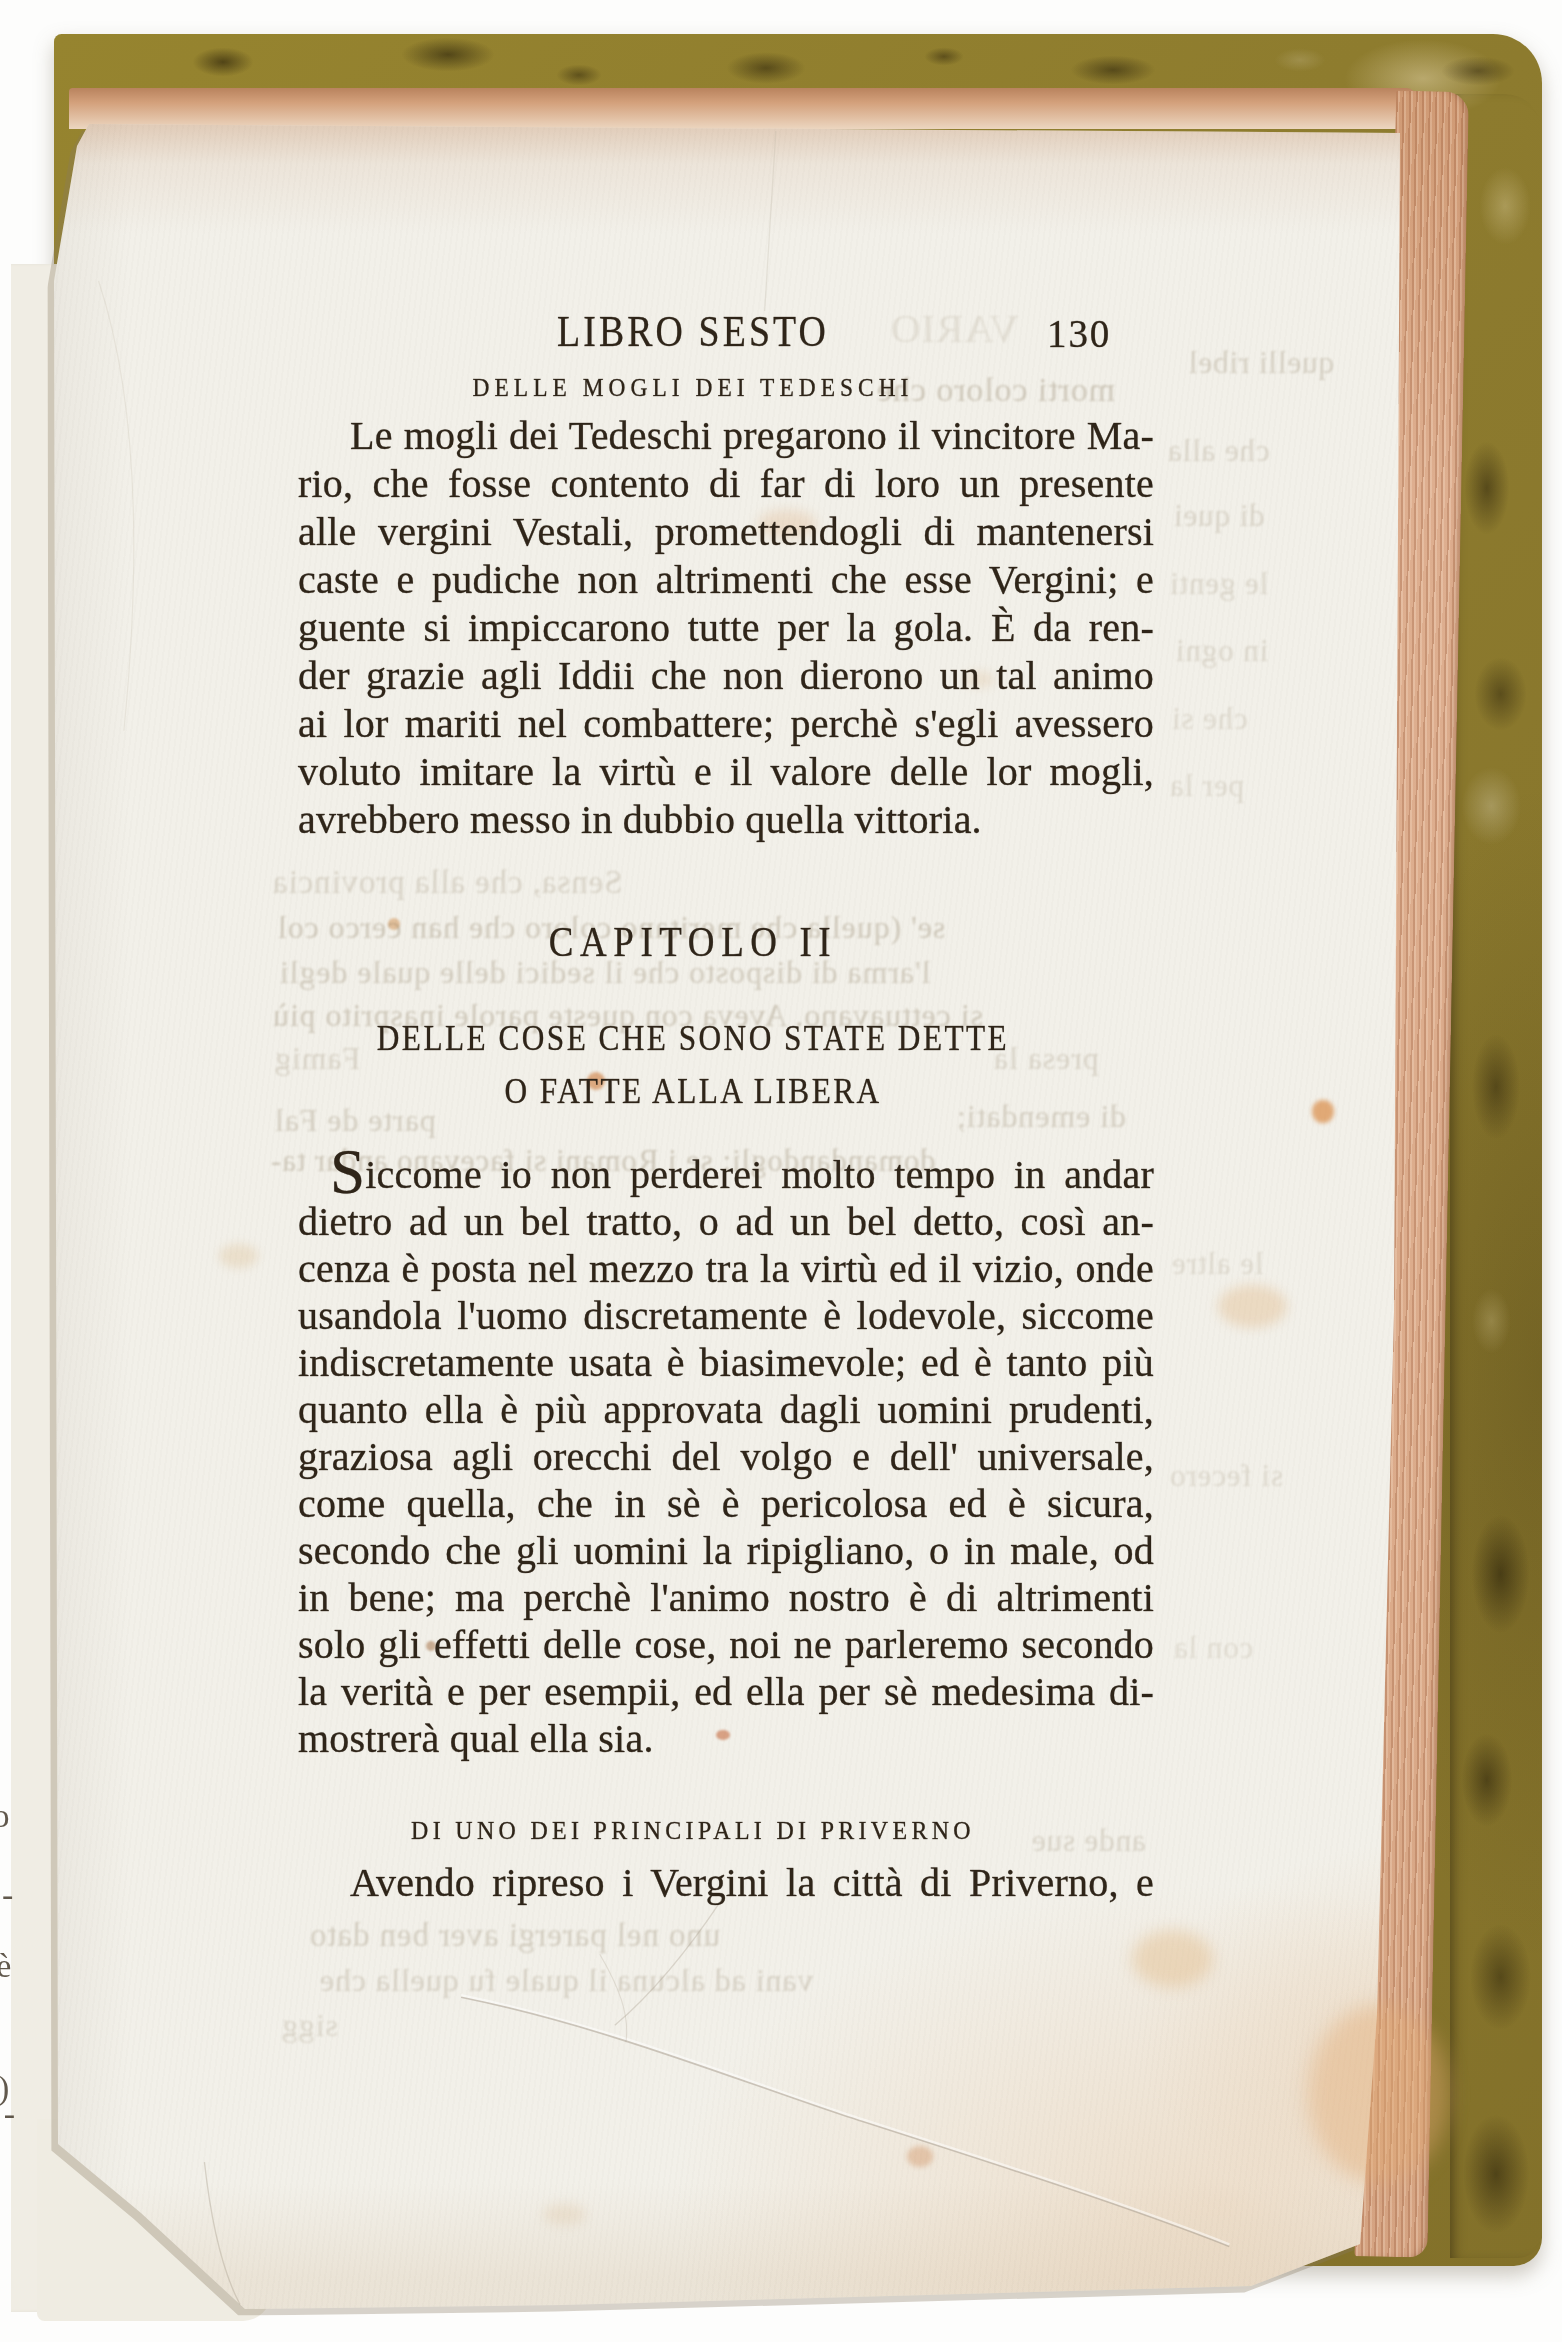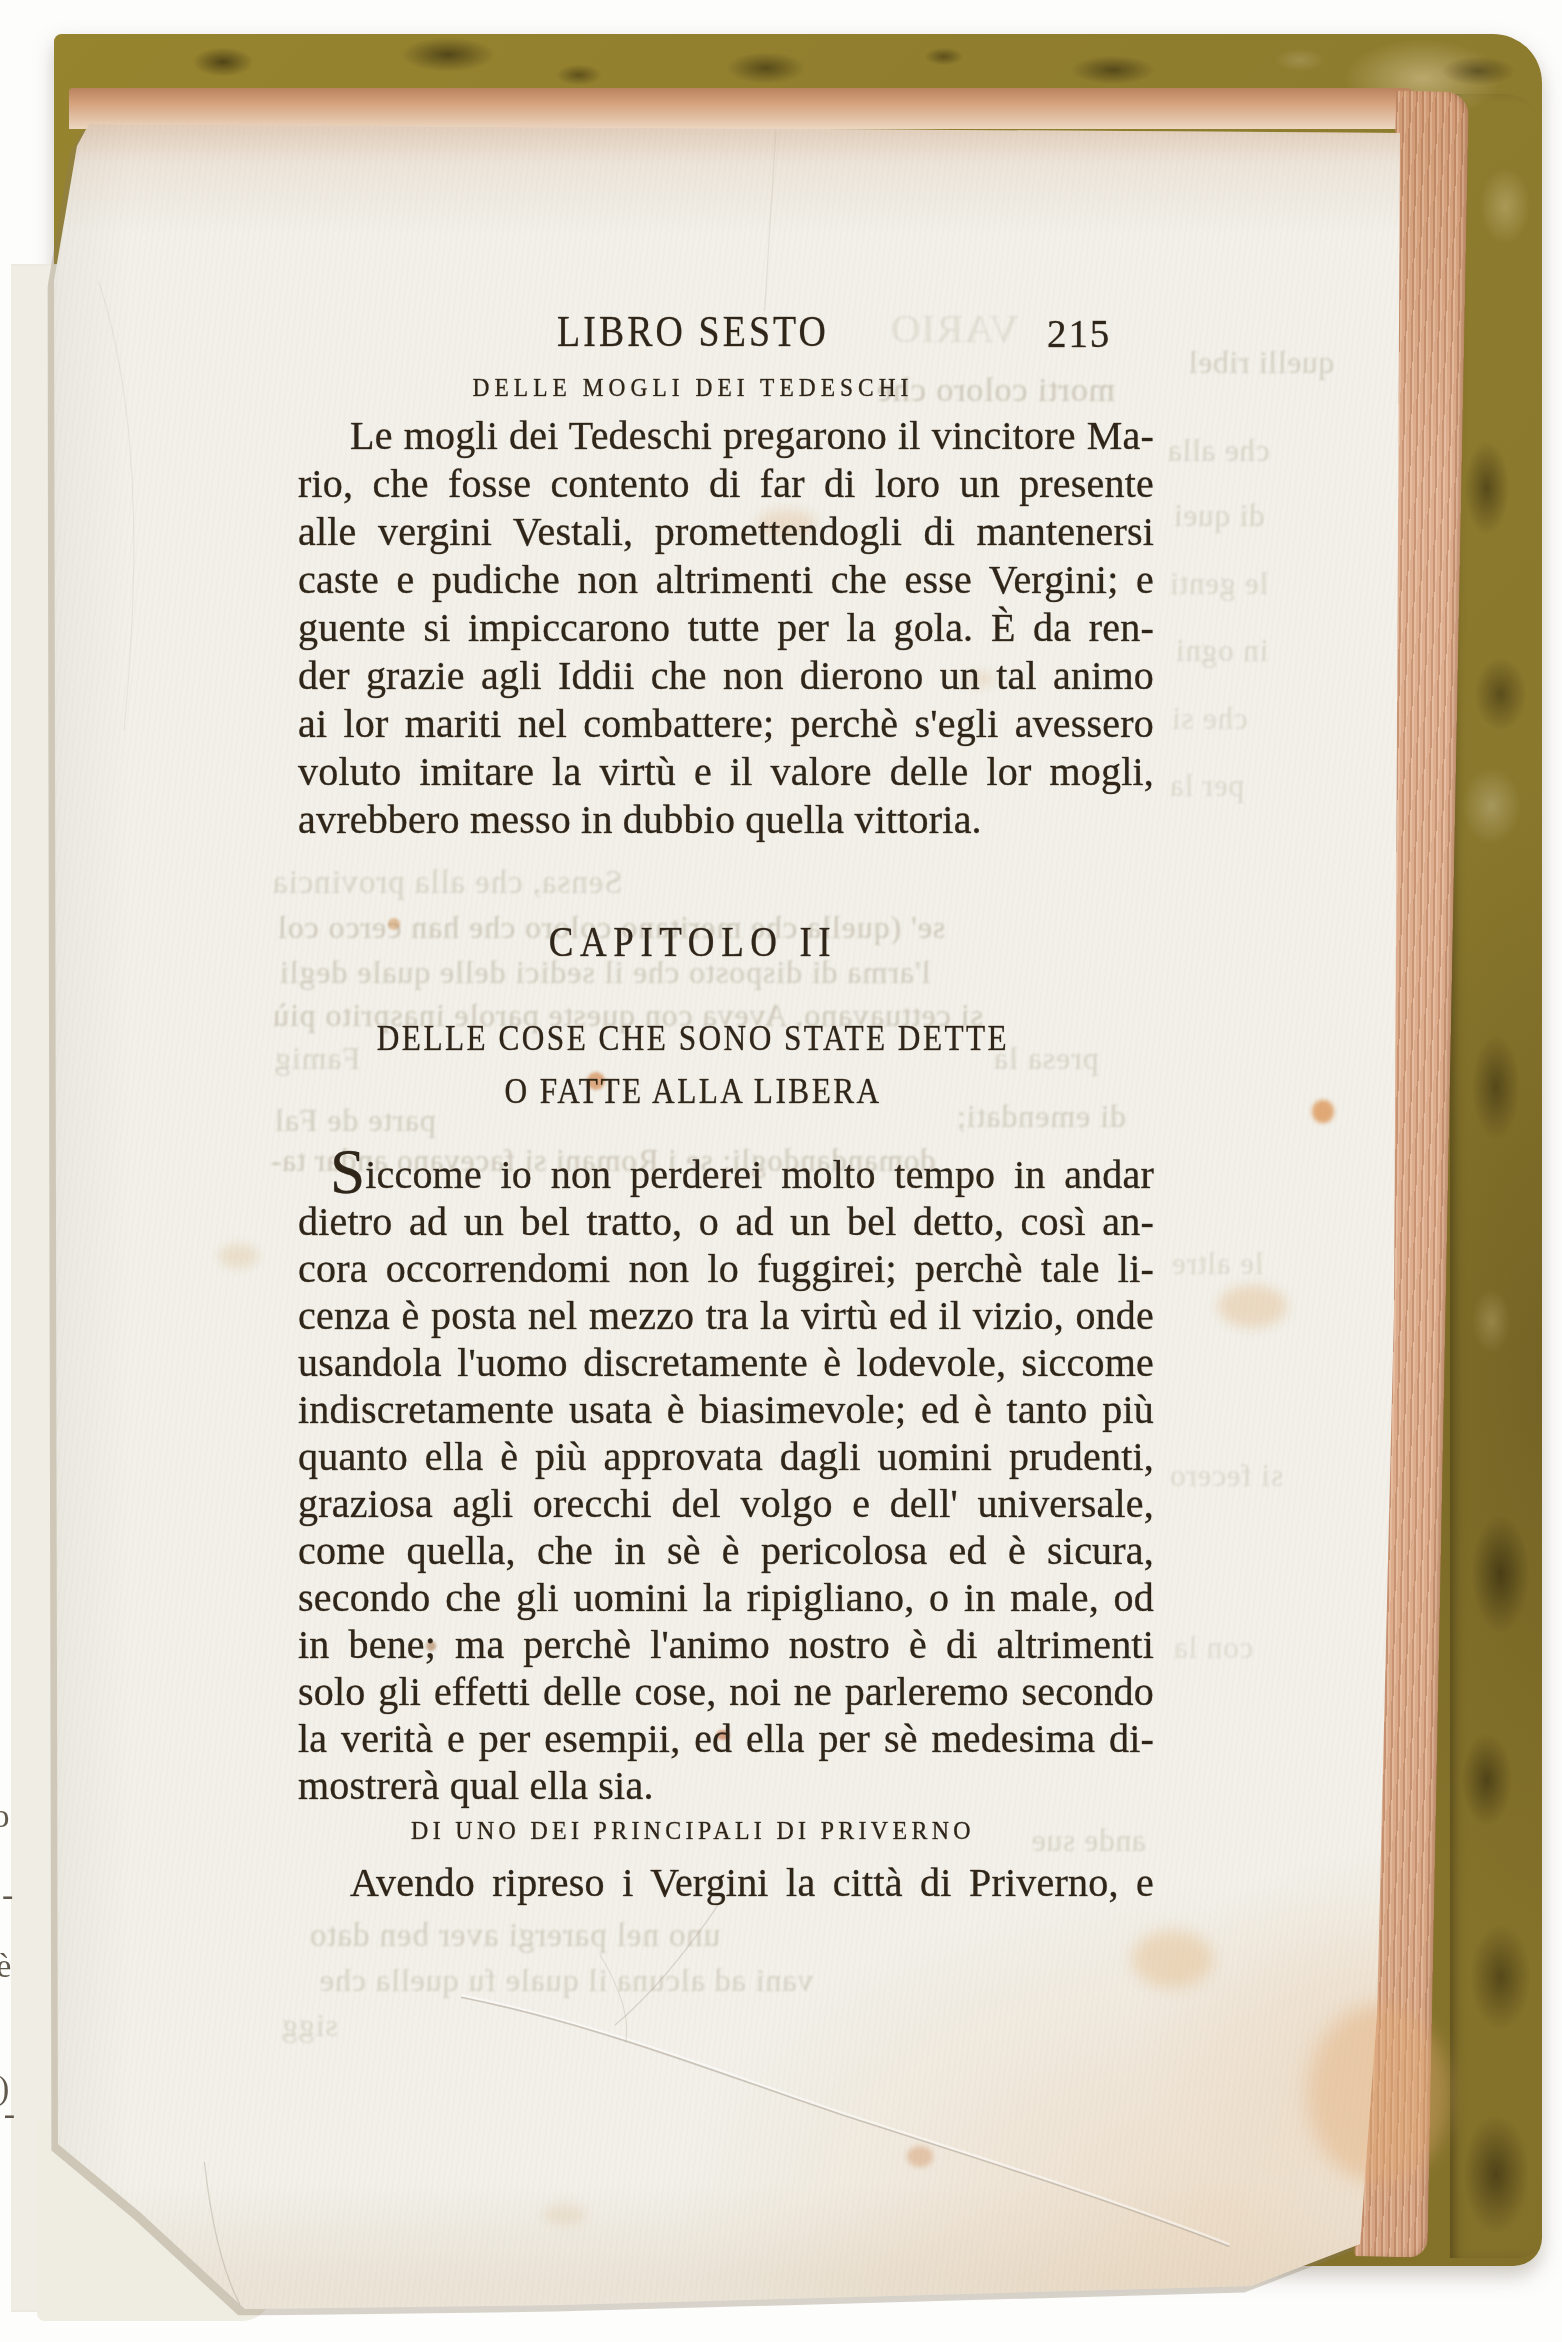--- a/index.html
+++ b/index.html
@@ -178,40 +178,39 @@
     <path d="M 492 2132 C 640 2162, 780 2218, 900 2258 C 1030 2300, 1190 2350, 1312 2398" fill="none" stroke="#a99f8f" stroke-width="1.8" opacity="0.55"></path>
     <path d="M 770 2028 C 722 2100, 682 2140, 656 2162" fill="none" stroke="#b2a898" stroke-width="1.4" opacity="0.4"></path>
     <path d="M 640 2086 C 660 2120, 672 2150, 668 2180" fill="none" stroke="#b2a898" stroke-width="1.2" opacity="0.3"></path>
     <path d="M 828 140 C 824 200, 820 260, 816 332" fill="none" stroke="#b8ae9e" stroke-width="1.3" opacity="0.25"></path>
     <path d="M 105 300 C 148 430, 150 600, 132 780" fill="none" stroke="#beb4a4" stroke-width="1.2" opacity="0.22"></path>
     <path d="M 218 2308 C 226 2380, 240 2430, 256 2460" fill="none" stroke="#ab9f8e" stroke-width="1.4" opacity="0.4"></path>
   </svg>
 
   <div class="inkwash">
     <div class="txt center" id="running-title">LIBRO SESTO</div>
-    <div class="txt" id="page-number">215</div>
+    <div class="txt" id="page-number">130</div>
     <div class="txt center" id="h-mogli">DELLE MOGLI DEI TEDESCHI</div>
     <div class="txt para" id="para1">
         <div class="tline" style="text-indent: 52px;">Le mogli dei Tedeschi pregarono il vincitore Ma-</div>
         <div class="tline">rio, che fosse contento di far di loro un presente</div>
         <div class="tline">alle vergini Vestali, promettendogli di mantenersi</div>
         <div class="tline">caste e pudiche non altrimenti che esse Vergini; e</div>
         <div class="tline">guente si impiccarono tutte per la gola. È da ren-</div>
         <div class="tline">der grazie agli Iddii che non dierono un tal animo</div>
         <div class="tline">ai lor mariti nel combattere; perchè s'egli avessero</div>
         <div class="tline">voluto imitare la virtù e il valore delle lor mogli,</div>
         <div class="tline lastline">avrebbero messo in dubbio quella vittoria.</div>
       </div>
     <div class="txt center" id="h-capitolo">CAPITOLO II</div>
     <div class="txt center" id="h-sub1">DELLE COSE CHE SONO STATE DETTE</div>
     <div class="txt center" id="h-sub2">O FATTE ALLA LIBERA</div>
     <div class="txt para" id="para2">
         <div class="tline" style="text-indent: 32px;"><span class="bigcap">S</span>iccome io non perderei molto tempo in andar</div>
         <div class="tline">dietro ad un bel tratto, o ad un bel detto, così an-</div>
-        <div class="tline">cora occorrendomi non lo fuggirei; perchè tale li-</div>
         <div class="tline">cenza è posta nel mezzo tra la virtù ed il vizio, onde</div>
         <div class="tline">usandola l'uomo discretamente è lodevole, siccome</div>
         <div class="tline">indiscretamente usata è biasimevole; ed è tanto più</div>
         <div class="tline">quanto ella è più approvata dagli uomini prudenti,</div>
         <div class="tline">graziosa agli orecchi del volgo e dell' universale,</div>
         <div class="tline">come quella, che in sè è pericolosa ed è sicura,</div>
         <div class="tline">secondo che gli uomini la ripigliano, o in male, od</div>
         <div class="tline">in bene; ma perchè l'animo nostro è di altrimenti</div>
         <div class="tline">solo gli effetti delle cose, noi ne parleremo secondo</div>
         <div class="tline">la verità e per esempii, ed ella per sè medesima di-</div>

